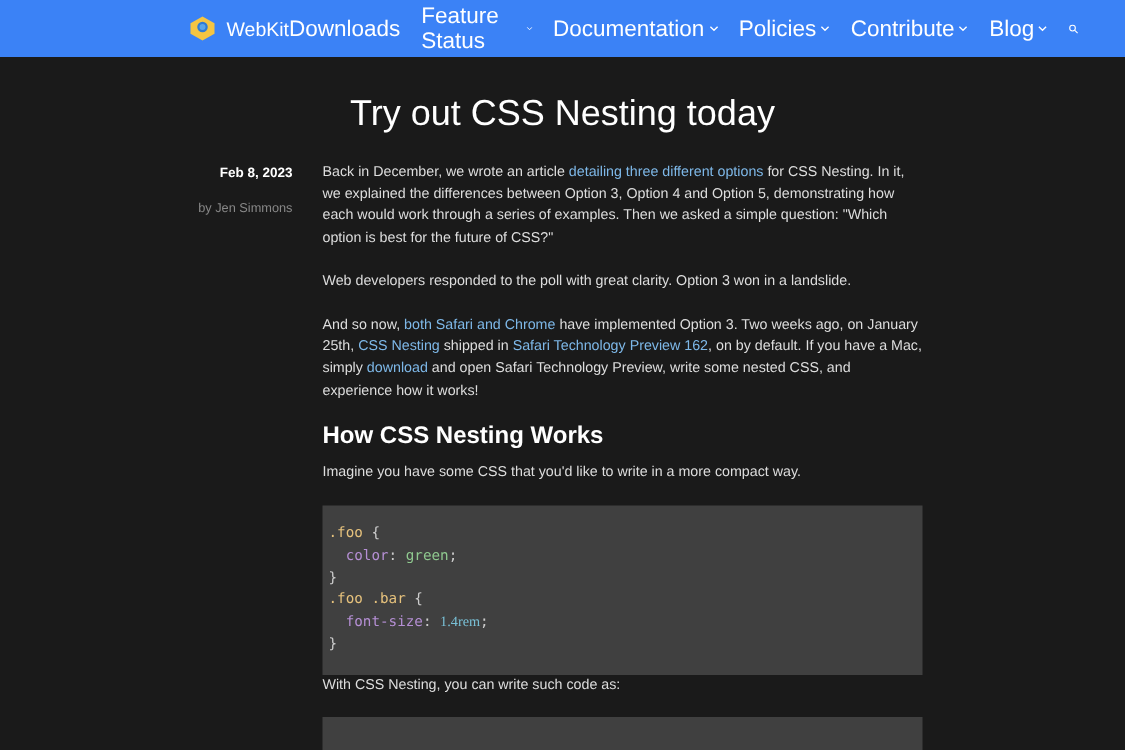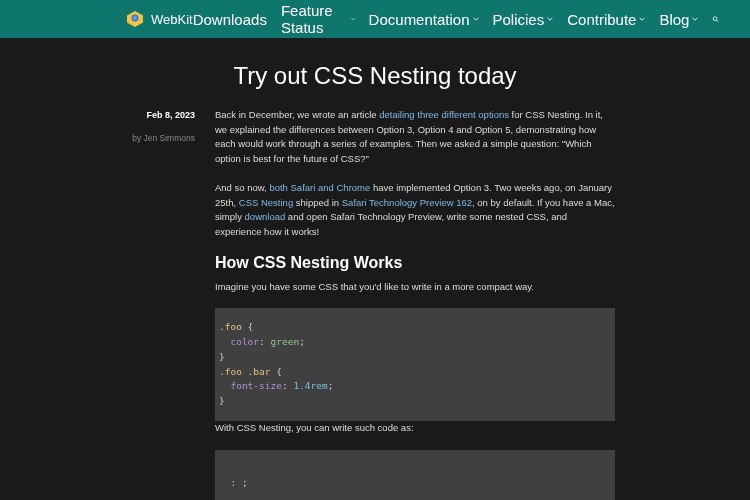--- a/index.html
+++ b/index.html
@@ -6,21 +6,21 @@
   body {
     background: #1a1a1a;
     color: #e0e0e0;
     font-family: -apple-system, BlinkMacSystemFont, "Segoe UI", Helvetica, Arial, sans-serif;
     font-size: 10px;
     width: 750px;
     height: 500px;
     overflow: hidden;
   }
   .header {
-    background: #0f766e;
+    background: #3b82f6;
     height: 38px;
     display: flex;
     align-items: center;
     padding: 0 30px 0 125px;
   }
   .logo-wrap {
     display: flex;
     align-items: center;
     gap: 6px;
   }
@@ -108,21 +108,21 @@
     padding: 12px 4px;
     font-family: "SF Mono", Menlo, Consolas, monospace;
     font-size: 9.5px;
     line-height: 1.55;
     color: #ccc;
     white-space: pre;
   }
   .sel { color: #e5c17c; }
   .prop { color: #b58fd4; }
   .val { color: #8fc98f; }
-  .num { color: #79c0d6; }
+  .num { color: #79c0d6; font-family: Liberation Serif, serif; }
 </style>
 </head>
 <body>
 
 <div class="header">
   <div class="logo-wrap">
     <svg class="logo-icon" viewBox="0 0 40 40">
       <polygon points="20,4 36,13 36,27 20,36 4,27 4,13" fill="#f5c542"></polygon>
       <circle cx="20" cy="18" r="7" fill="#2f7bd4"></circle>
       <circle cx="20" cy="18" r="4" fill="#5ba5e8"></circle>
@@ -172,20 +172,21 @@
 
 <h1 class="title">Try out CSS Nesting today</h1>
 
 <div class="content">
   <div class="meta">
     <div class="date">Feb 8, 2023</div>
     <div class="author">by Jen Simmons</div>
   </div>
   <div class="article">
     <p><span>Back in December, we wrote an article </span><a>detailing three different options</a><span> for CSS Nesting. In it, we explained the differences between Option 3, Option 4 and Option 5, demonstrating how each would work through a series of examples. Then we asked a simple question: "Which option is best for the future of CSS?"</span></p>
+    <p>Web developers responded to the poll with great clarity. Option 3 won in a landslide.</p>
     <p><span>And so now, </span><a>both Safari and Chrome</a><span> have implemented Option 3. Two weeks ago, on January 25th, </span><a>CSS Nesting</a><span> shipped in </span><a>Safari Technology Preview 162</a><span>, on by default. If you have a Mac, simply </span><a>download</a><span> and open Safari Technology Preview, write some nested CSS, and experience how it works!</span></p>
     <h2>How CSS Nesting Works</h2>
     <p>Imagine you have some CSS that you'd like to write in a more compact way.</p>
     <div class="code"><span class="sel">.foo</span><span> {</span>
   <span class="prop">color</span>: <span class="val">green</span>;
 <span>}</span>
 <span class="sel">.foo .bar</span><span> {</span>
   <span class="prop">font-size</span>: <span class="num">1.4rem</span>;
 <span>}</span></div>
     <p>With CSS Nesting, you can write such code as:</p>

